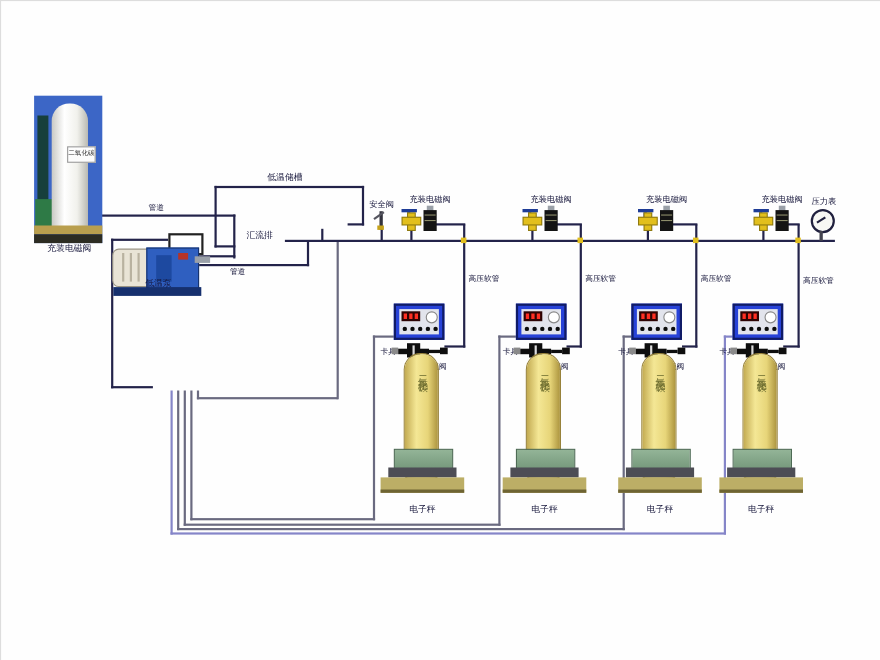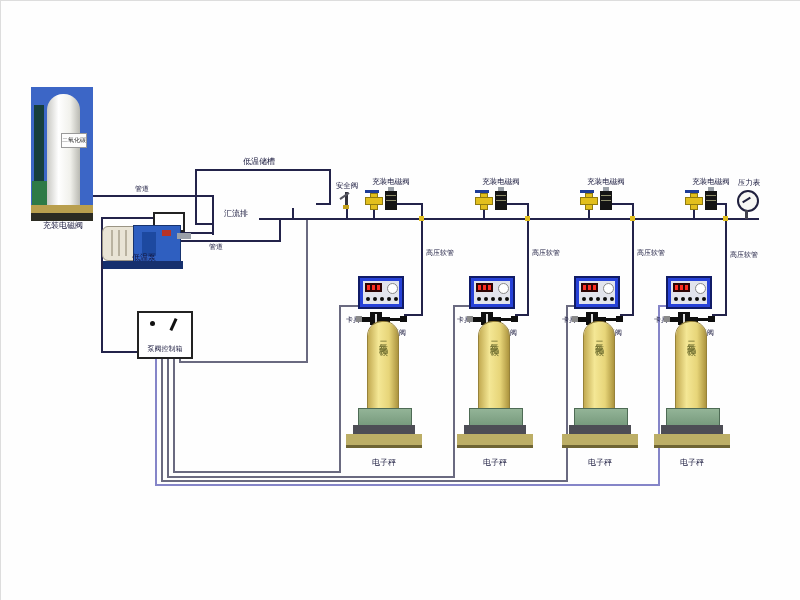--- a/index.html
+++ b/index.html
@@ -175,25 +175,20 @@
       <div class="red"></div>
     </div>
     <div class="stub"></div>
     <div class="bed"></div>
   </div>
   <span class="lbl" style="left:131px;top:252px">低温泵</span>
   <span class="lbl tiny" style="left:208px;top:242px">管道</span>
   <span class="lbl" style="left:223px;top:208px">汇流排</span>
   <span class="lbl" style="left:242px;top:156px">低温储槽</span>
 
-  <div class="cbox">
-    <div class="dot"></div>
-    <div class="lever"></div>
-    <div class="txt">泵阀控制箱</div>
-  </div>
 
 
   <div class="svalve">
     <span class="slbl">安全阀</span>
     <i class="rod"></i>
     <i class="lever"></i>
     <i class="nut"></i>
   </div>
 
   <div class="vgroup" style="left:358px;top:176px">

